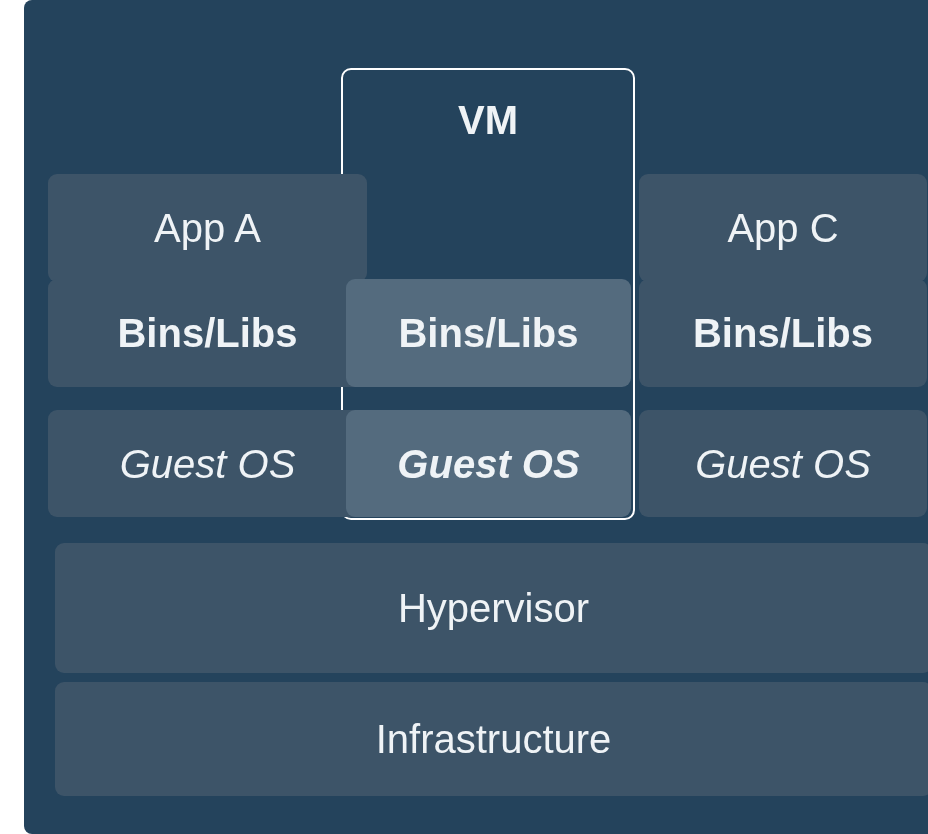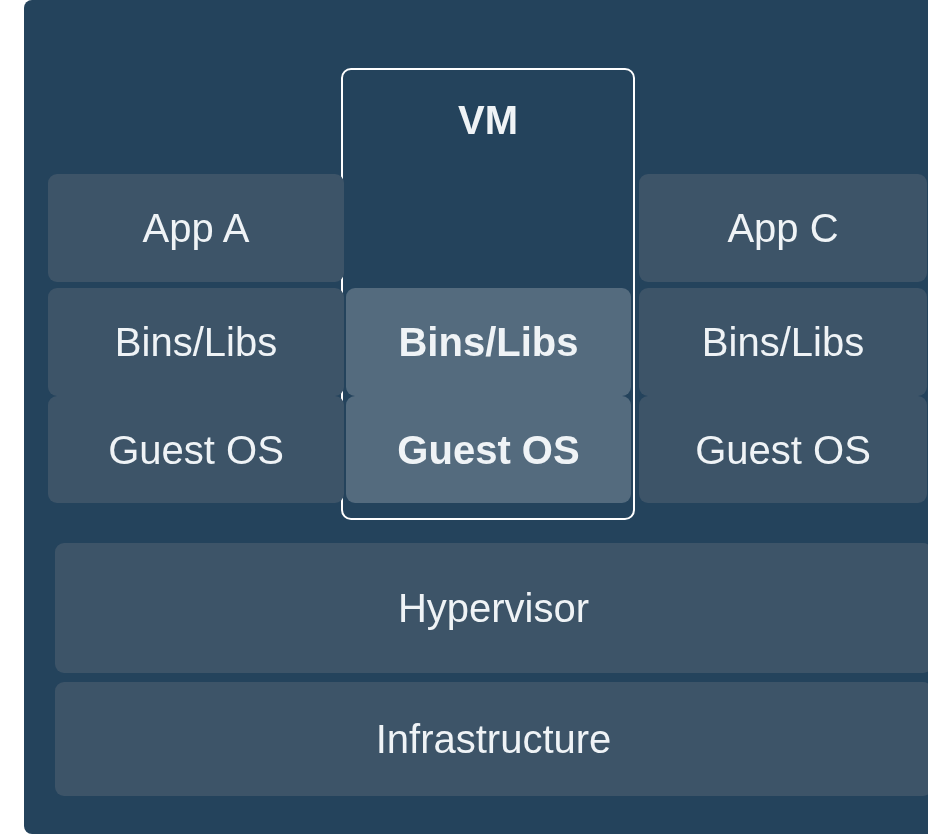--- a/index.html
+++ b/index.html
@@ -34,27 +34,27 @@
     display:flex;
     align-items:center;
     justify-content:center;
     line-height:1;
   }
   .vm-cell{
     background:var(--vm_cell);
     font-weight:700;
   }
   
-  .col-left  {left:24px;  width:296px;}
+  .col-left  {left:24px;  width:319px;}
   .col-vm    {left:322px; width:285px;}
   .col-right {left:615px; width:288px;}
   
   .row-app   {top:174px; height:108px;}
-  .row-bins  {top:288px; height:108px;}
-  .row-guest {top:396px; height:107px;}
+  .row-bins  {top:279px; height:108px;font-weight:bold;}
+  .row-guest {top:410px; height:107px;font-style:italic;}
   
   .vm-outline{
     position:absolute;
     left:317px;
     top:68px;
     width:294px;
     height:452px;
     border:2.5px solid var(--outline);
     border-radius:10px;
     box-sizing:border-box;

